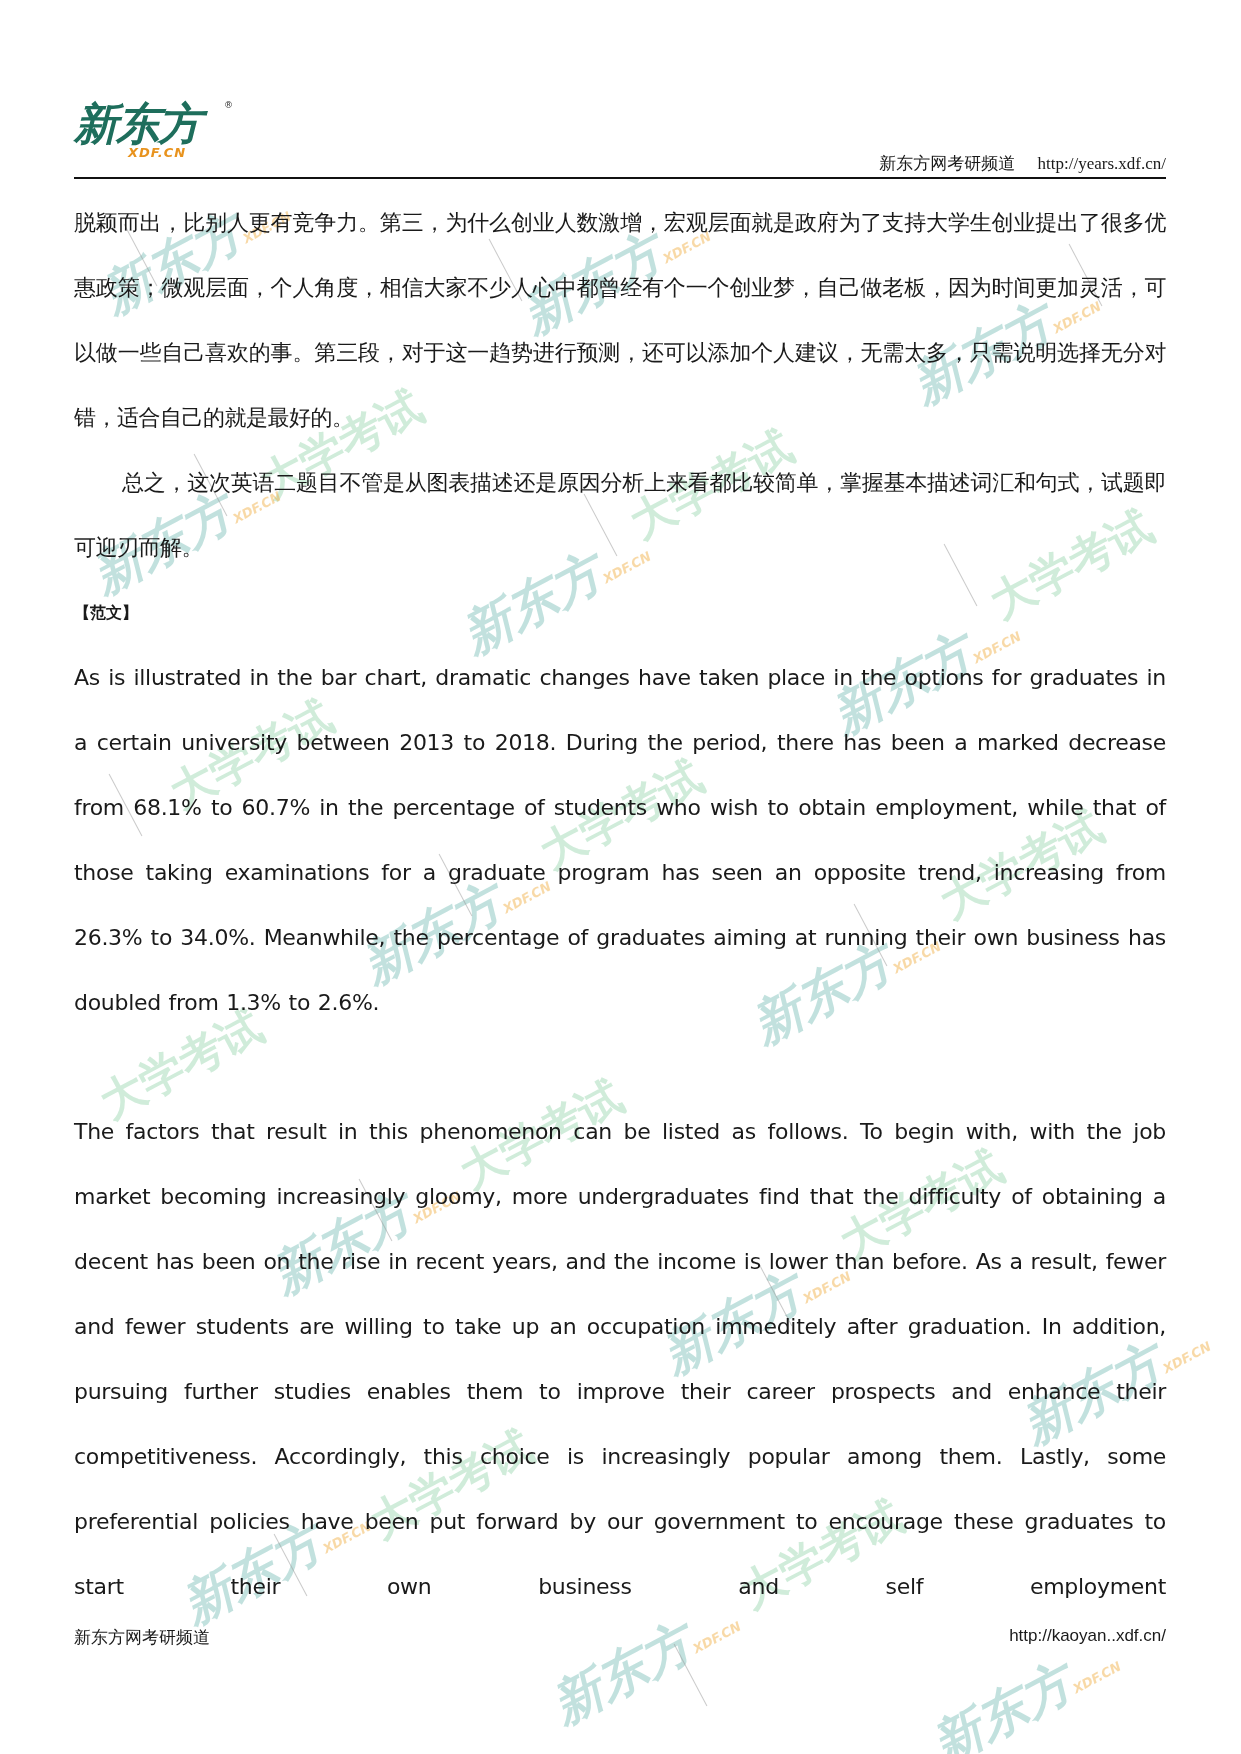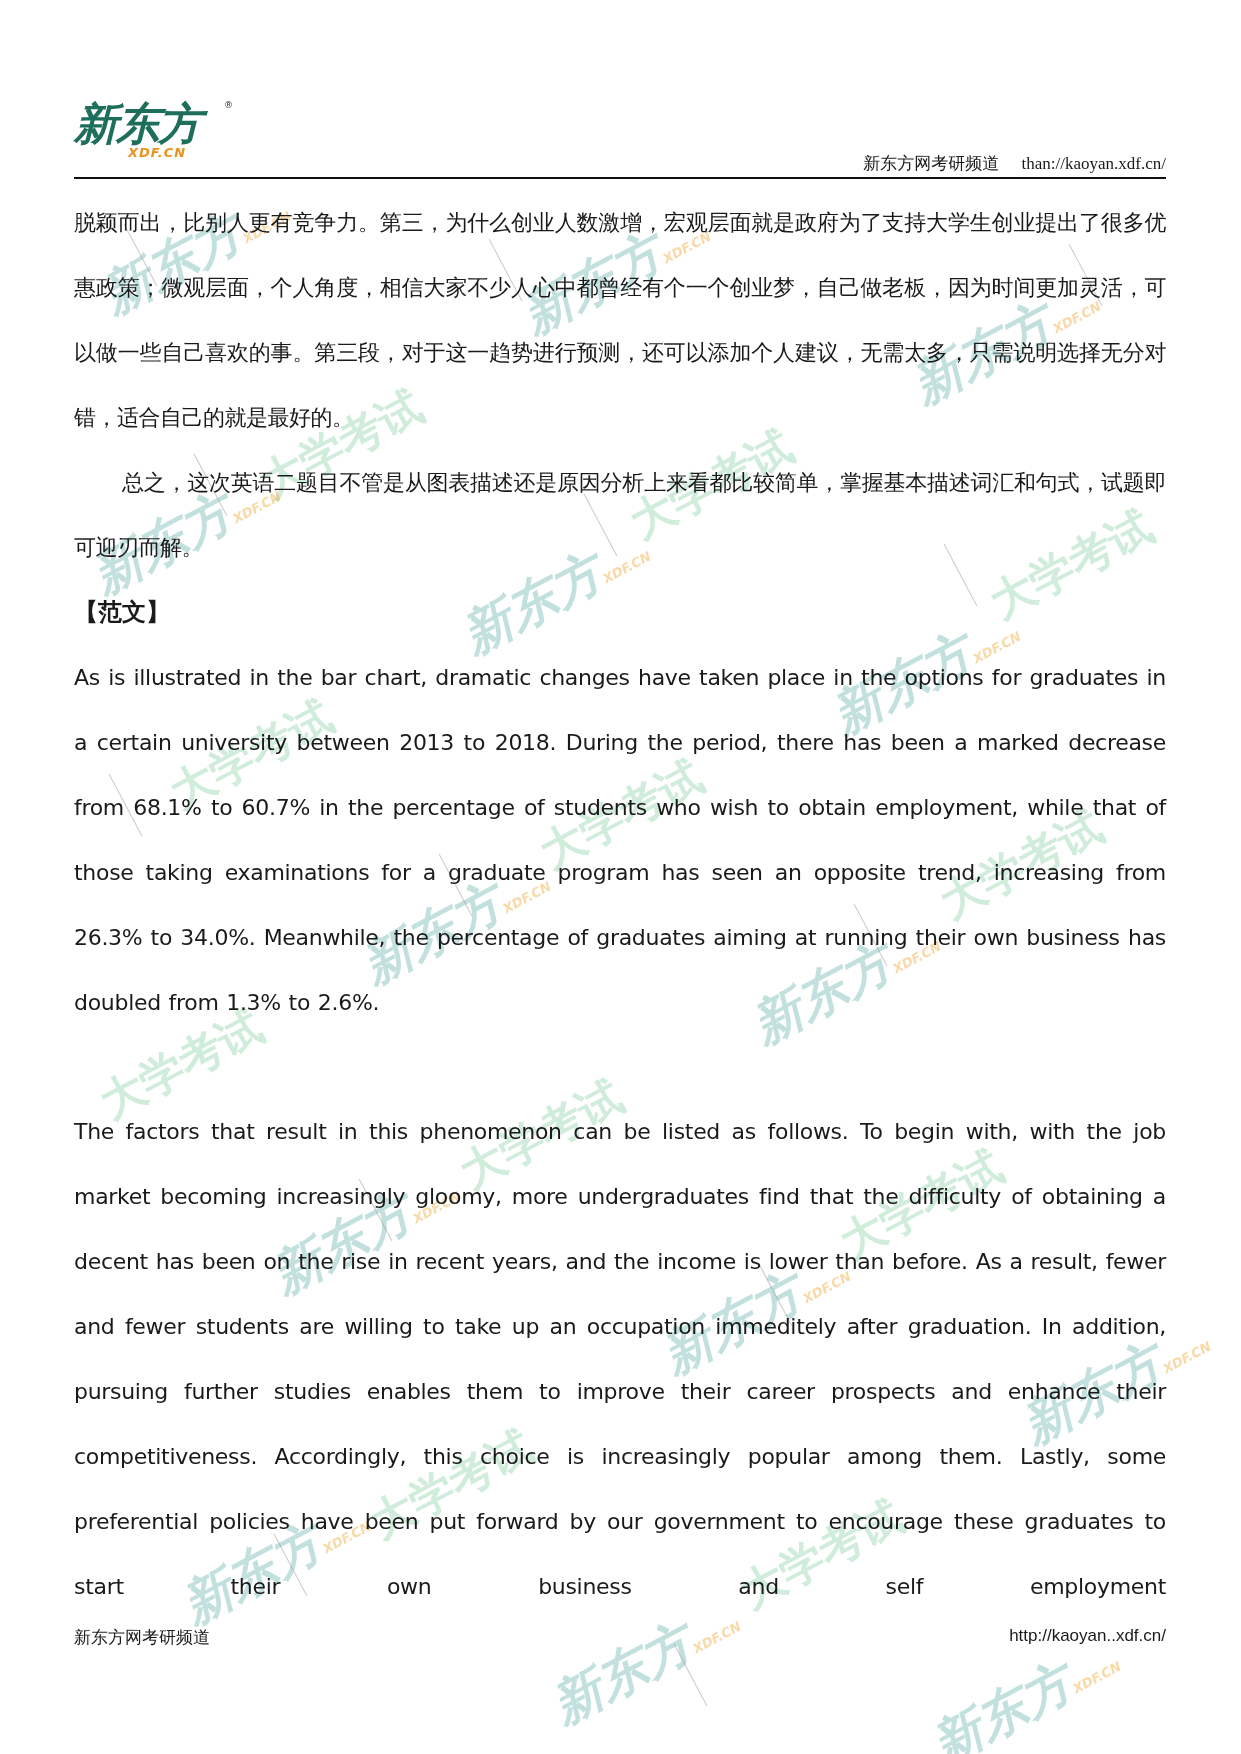--- a/index.html
+++ b/index.html
@@ -87,21 +87,21 @@
     line-height: 65px;
     margin: 0;
     text-align: justify;
     letter-spacing: -0.5px;
   }
   .cn-p.indent {
     text-indent: 48px;
   }
   .section-title {
     font-family: "DejaVu Sans", sans-serif;
-    font-size: 24px;
+    font-size: 16px;
     font-weight: bold;
     line-height: 65px;
     margin: 0;
   }
   .en-p {
     font-family: "DejaVu Sans", sans-serif;
     font-size: 22px;
     line-height: 65px;
     margin: 0;
     text-align: justify;
@@ -213,21 +213,21 @@
   <div class="wm-line" style="left:290px; top:1530px;"></div>
   <div class="wm-line" style="left:690px; top:1640px;"></div>
 
   <div class="logo">
     <span class="logo-cn">新东方</span>
     <span class="logo-en">XDF.CN</span>
     <span class="logo-reg">®</span>
   </div>
   <div class="header-right">
     <span class="channel">新东方网考研频道</span>
-    <span>than://kaoyan.xdf.cn/</span>
+    <span>http://years.xdf.cn/</span>
   </div>
   <div class="header-rule"></div>
 
   <div class="content">
     <p class="cn-p">脱颖而出，比别人更有竞争力。第三，为什么创业人数激增，宏观层面就是政府为了支持大学生创业提出了很多优惠政策；微观层面，个人角度，相信大家不少人心中都曾经有个一个创业梦，自己做老板，因为时间更加灵活，可以做一些自己喜欢的事。第三段，对于这一趋势进行预测，还可以添加个人建议，无需太多，只需说明选择无分对错，适合自己的就是最好的。</p>
     <p class="cn-p indent">总之，这次英语二题目不管是从图表描述还是原因分析上来看都比较简单，掌握基本描述词汇和句式，试题即可迎刃而解。</p>
     <p class="section-title">【范文】</p>
     <p class="en-p">As is illustrated in the bar chart, dramatic changes have taken place in the options for graduates in a certain university between 2013 to 2018. During the period, there has been a marked decrease from 68.1% to 60.7% in the percentage of students who wish to obtain employment, while that of those taking examinations for a graduate program has seen an opposite trend, increasing from 26.3% to 34.0%. Meanwhile, the percentage of graduates aiming at running their own business has doubled from 1.3% to 2.6%.</p>
     <div class="gap"></div>
     <p class="en-p last-justify">The factors that result in this phenomenon can be listed as follows. To begin with, with the job market becoming increasingly gloomy, more undergraduates find that the difficulty of obtaining a decent has been on the rise in recent years, and the income is lower than before. As a result, fewer and fewer students are willing to take up an occupation immeditely after graduation. In addition, pursuing further studies enables them to improve their career prospects and enhance their competitiveness. Accordingly, this choice is increasingly popular among them. Lastly, some preferential policies have been put forward by our government to encourage these graduates to start their own business and self employment</p>

